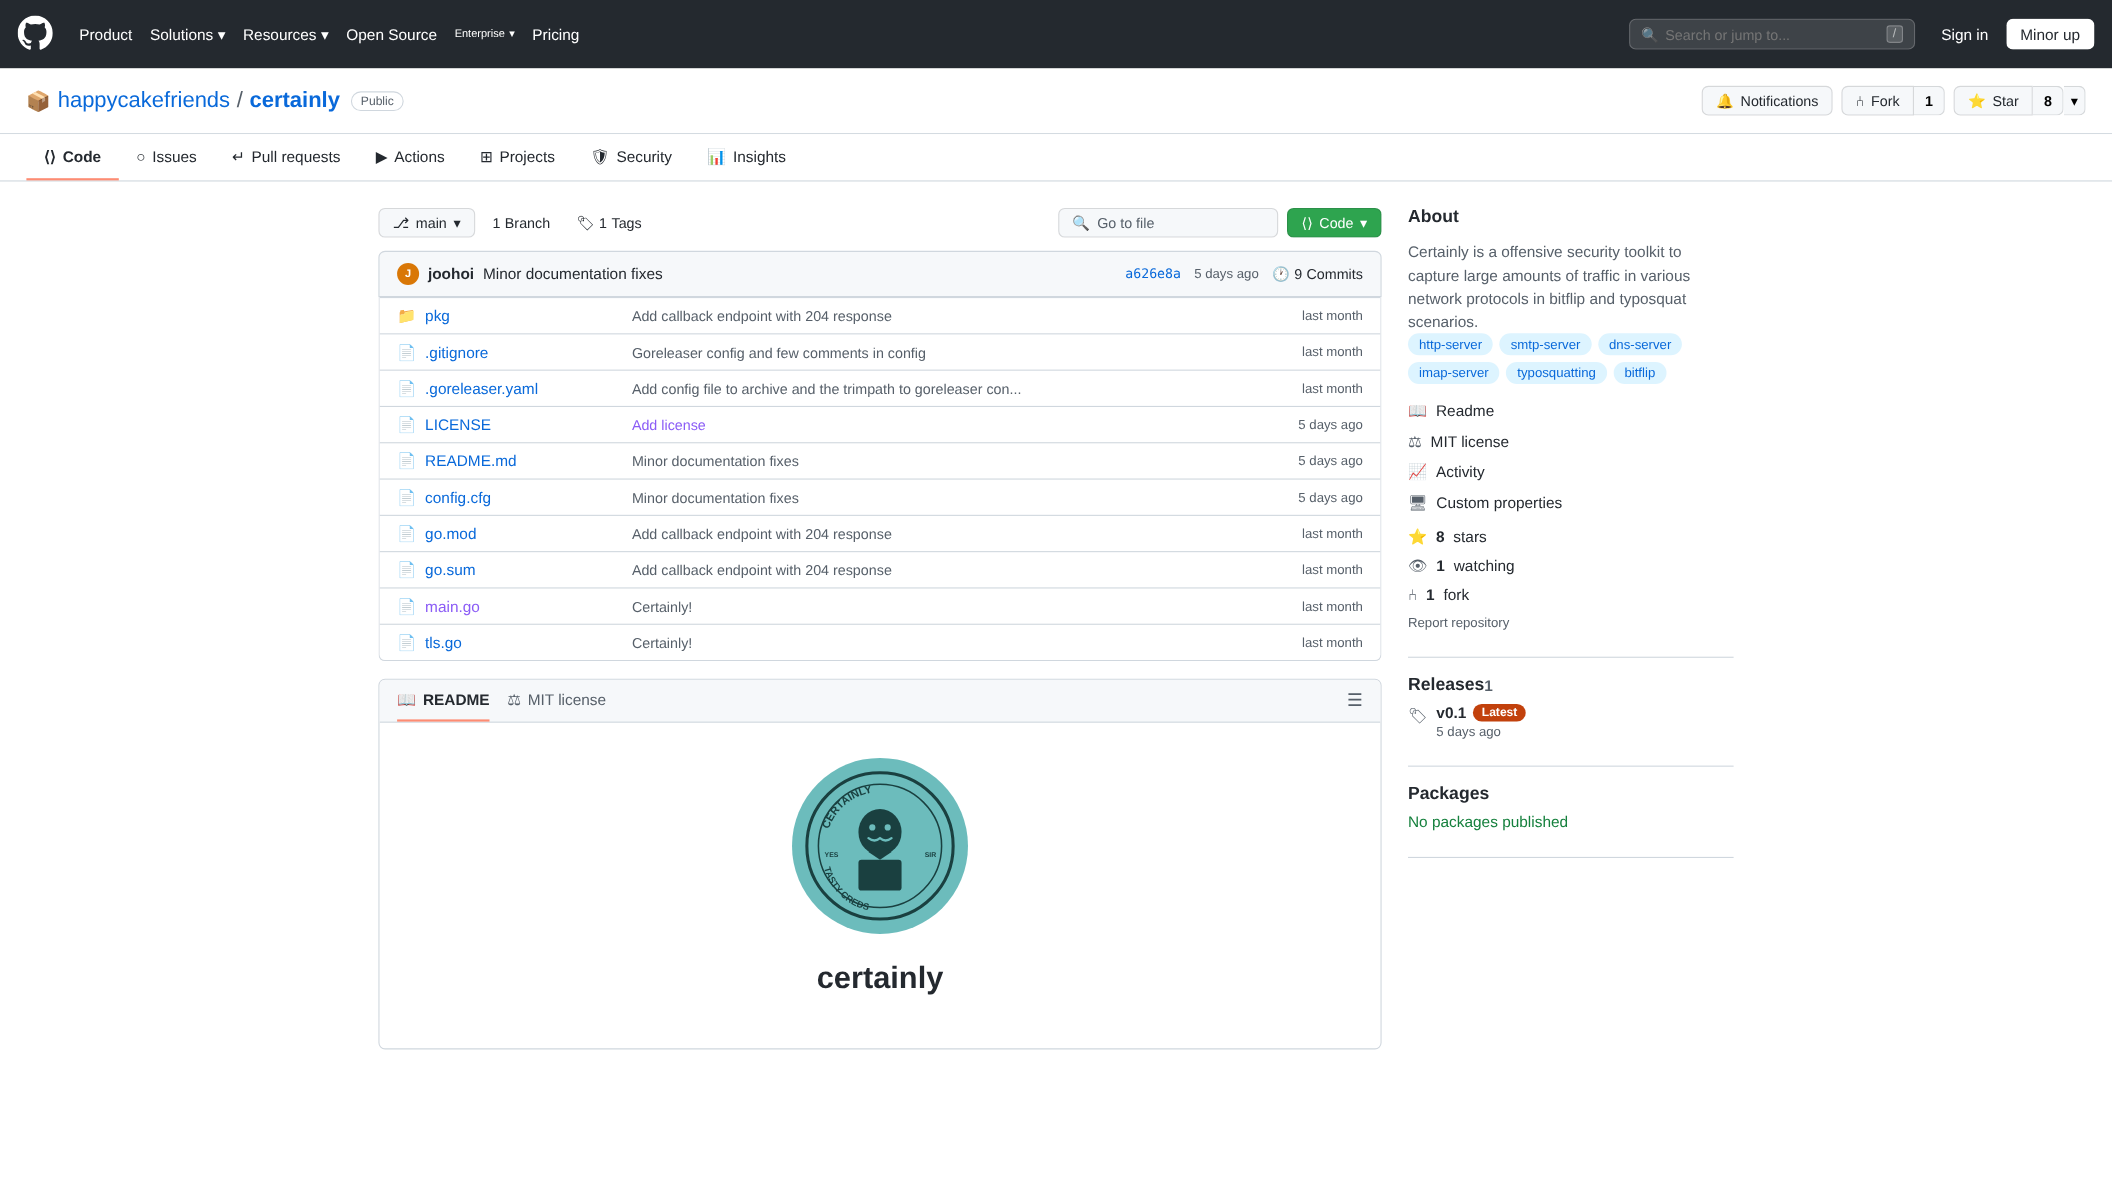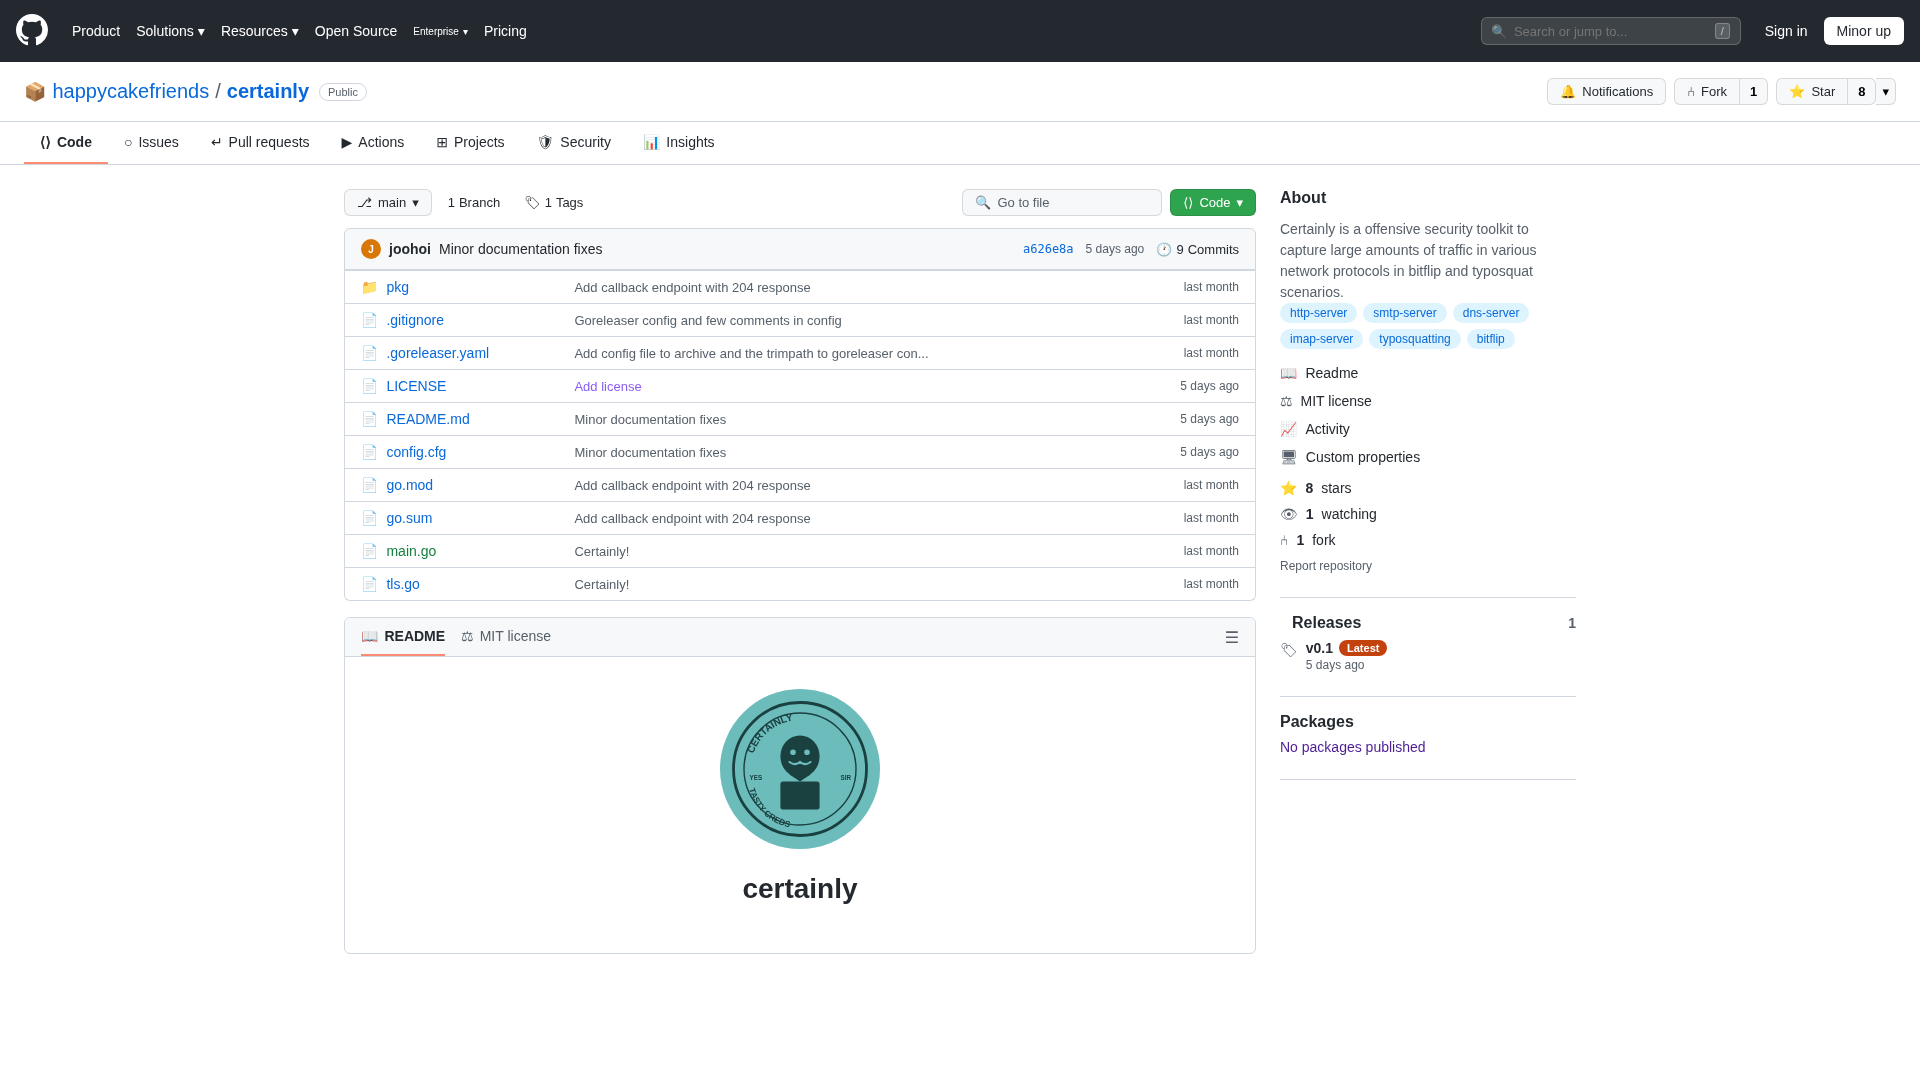--- a/index.html
+++ b/index.html
@@ -194,21 +194,21 @@
         <span style="color:#57606a; font-size:12px; white-space:nowrap; margin-left:auto;">last month</span>
       </div>
       <div style="display:flex; align-items:center; padding:8px 16px; border-top:1px solid #d0d7de; gap:8px;">
         <span style="color:#57606a; font-size:14px;">📄</span>
         <a style="color:#0969da; font-size:14px; cursor:pointer; min-width:180px; text-decoration:none;">go.sum</a>
         <span style="color:#57606a; font-size:13px; flex:1;">Add callback endpoint with 204 response</span>
         <span style="color:#57606a; font-size:12px; white-space:nowrap; margin-left:auto;">last month</span>
       </div>
       <div style="display:flex; align-items:center; padding:8px 16px; border-top:1px solid #d0d7de; gap:8px;">
         <span style="color:#57606a; font-size:14px;">📄</span>
-        <a style="color:#15803d; font-size:14px; cursor:pointer; min-width:180px; text-decoration:none;">main.go</a>
+        <a style="color:#8b5cf6; font-size:14px; cursor:pointer; min-width:180px; text-decoration:none;">main.go</a>
         <span style="color:#57606a; font-size:13px; flex:1;">Certainly!</span>
         <span style="color:#57606a; font-size:12px; white-space:nowrap; margin-left:auto;">last month</span>
       </div>
       <div style="display:flex; align-items:center; padding:8px 16px; border-top:1px solid #d0d7de; gap:8px;">
         <span style="color:#57606a; font-size:14px;">📄</span>
         <a style="color:#0969da; font-size:14px; cursor:pointer; min-width:180px; text-decoration:none;">tls.go</a>
         <span style="color:#57606a; font-size:13px; flex:1;">Certainly!</span>
         <span style="color:#57606a; font-size:12px; white-space:nowrap; margin-left:auto;">last month</span>
       </div>
     </div>
@@ -315,39 +315,39 @@
           <span style="font-weight:600;">1</span>
           <span>fork</span>
         </div>
       </div>
       <a style="display:block; font-size:12px; color:#57606a; cursor:pointer; margin-top:8px; text-decoration:none;">Report repository</a>
     </div>
 
     <hr style="border:none; border-top:1px solid #d0d7de; margin:16px 0;">
 
     <div style="margin-bottom:24px;">
-      <div style="display:flex; align-items:center; justify-content:space-between; margin-bottom:8px;margin-left:12px;">
+      <div style="display:flex; align-items:center; justify-content:flex-start; margin-bottom:8px;">
         <h2 style="font-size:16px; font-weight:600;">Releases</h2>
         <span style="font-size:14px; font-weight:600; color:#57606a;">1</span>
       </div>
       <div style="display:flex; align-items:flex-start; gap:8px;">
         <span style="color:#57606a; font-size:14px; margin-top:2px;">🏷</span>
         <div>
           <div style="display:flex; align-items:center; gap:6px;">
             <a style="font-size:14px; font-weight:600; color:#24292f; cursor:pointer; text-decoration:none;">v0.1</a>
             <span style="background:#c2410c; color:white; border-radius:20px; padding:2px 8px; font-size:11px; font-weight:600;">Latest</span>
           </div>
           <div style="font-size:12px; color:#57606a; margin-top:2px;">5 days ago</div>
         </div>
       </div>
     </div>
 
     <hr style="border:none; border-top:1px solid #d0d7de; margin:16px 0;">
 
     <div style="margin-bottom:24px;">
       <h2 style="font-size:16px; font-weight:600; margin-bottom:8px;">Packages</h2>
-      <p style="font-size:14px; color:#4c1d95;">No packages published</p>
+      <p style="font-size:14px; color:#15803d;">No packages published</p>
     </div>
 
     <hr style="border:none; border-top:1px solid #d0d7de; margin:16px 0;">
 
   </div>
 </div>
 
 </body></html>

